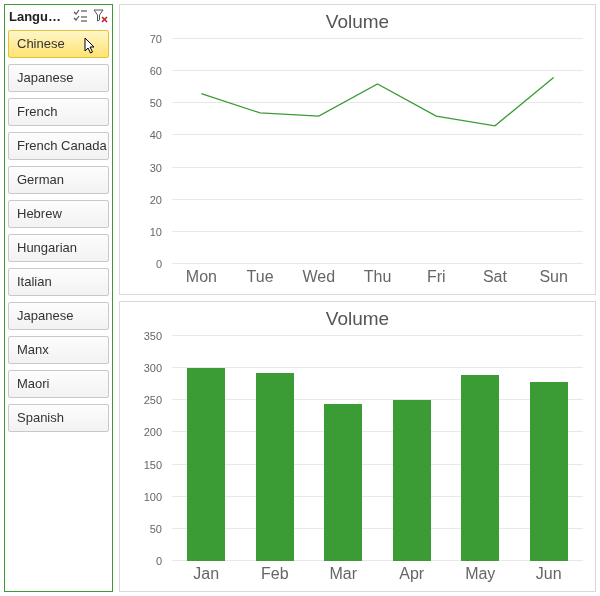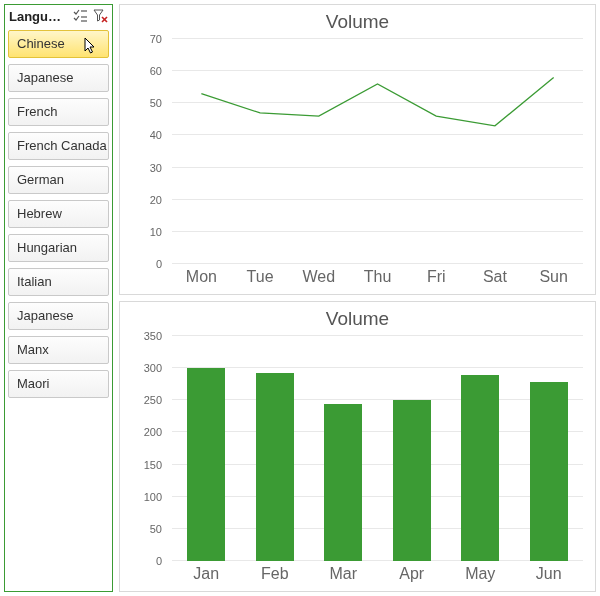--- a/index.html
+++ b/index.html
@@ -173,20 +173,21 @@
       <div class="slicer-item">Japanese</div>
       <div class="slicer-item">French</div>
       <div class="slicer-item">French Canada</div>
       <div class="slicer-item">German</div>
       <div class="slicer-item">Hebrew</div>
       <div class="slicer-item">Hungarian</div>
       <div class="slicer-item">Italian</div>
       <div class="slicer-item">Japanese</div>
       <div class="slicer-item">Manx</div>
       <div class="slicer-item">Maori</div>
+      <div class="slicer-item">Spanish</div>
     </div>
 </div>
 
 <div class="charts">
   <div class="chart-box" id="chart-0">
     <div class="chart-title">Volume</div>
     <div class="y-ticks" id="yt-0">
         <div class="y-tick" style="bottom: 0%;">0</div>
         <div class="y-tick" style="bottom: 14.2857%;">10</div>
         <div class="y-tick" style="bottom: 28.5714%;">20</div>

